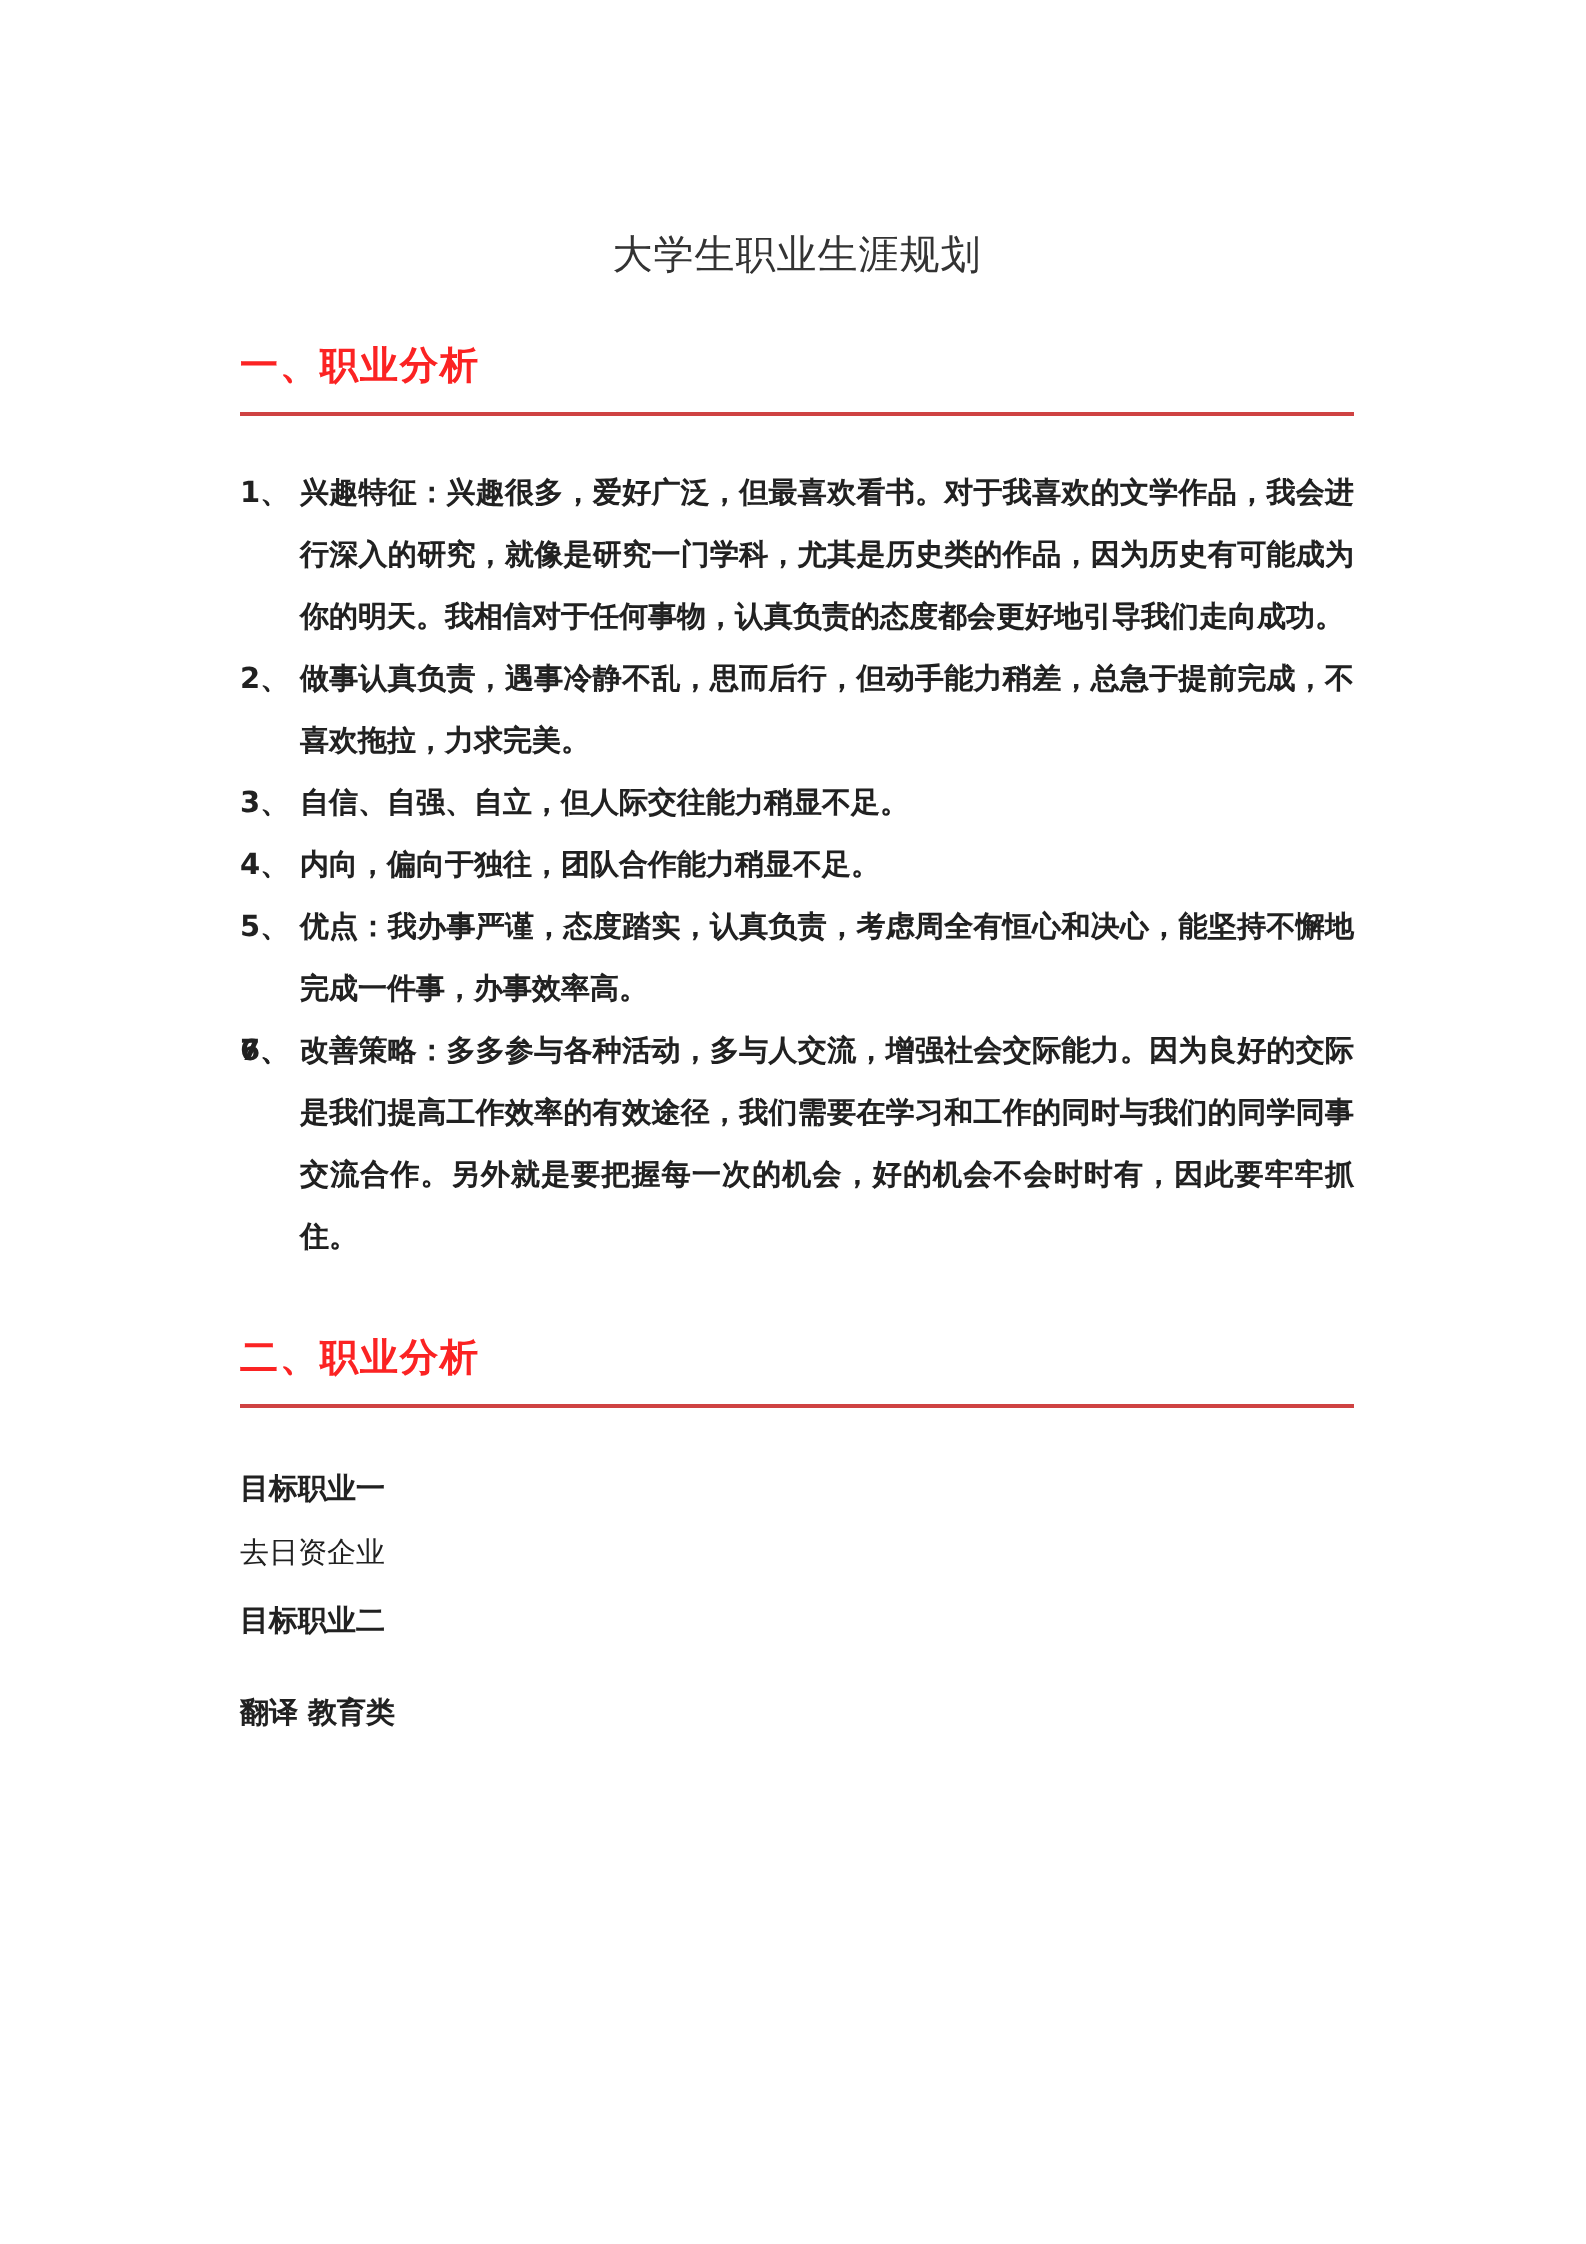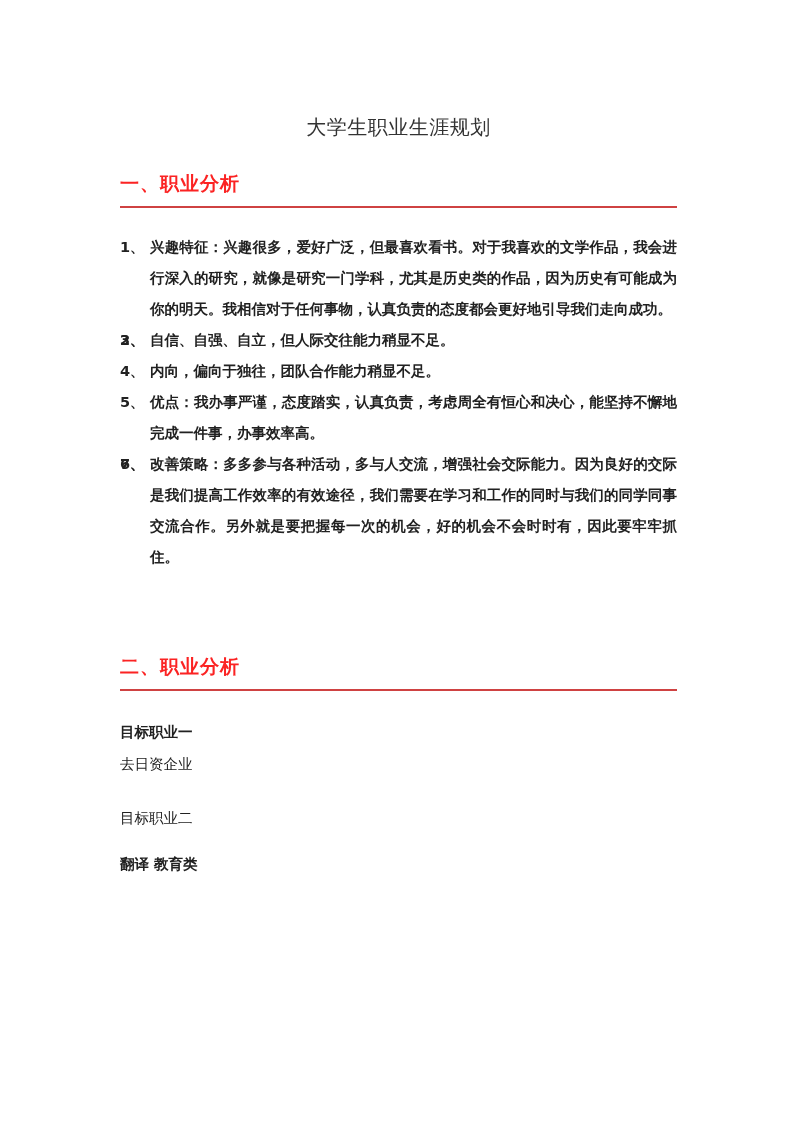--- a/index.html
+++ b/index.html
@@ -31,21 +31,21 @@
     margin:0;
   }
   .sec-heading{
     color:var(--heading-red);
     font-size:19px;
     font-weight:700;
     line-height:26px;
     letter-spacing:1px;
     margin:28px 0 0 0;
   }
-  .sec-heading.second{margin-top:80px;}
+  .sec-heading.second{margin-top:31px;}
   .rule{
     height:2px;
     background:var(--rule-red);
     border:0;
     margin:10px 0 0 0;
   }
   ol.items{
     list-style:none;
     margin:24px 0 0 0;
     padding:0;
@@ -81,22 +81,22 @@
     line-height:34px;
     margin-top:18px;
     text-align:justify;
   }
   .note .u{
     text-decoration:underline;
     text-decoration-thickness:1px;
     text-underline-offset:3px;
   }
   .label2{
-    font-weight:400;
-    margin-top:32px;
+    font-weight:700;
+    margin-top:12px;
   }
   .value2{
     font-weight:700;
     margin-top:24px;
   }
 </style>
 </head>
 <body>
 
 <div class="page">
@@ -106,20 +106,21 @@
   <h2 class="sec-heading">一、职业分析</h2>
   <hr class="rule">
 
   <ol class="items">
     <li>
       <span class="num">1、</span>
       <span>兴趣特征：兴趣很多，爱好广泛，但最喜欢看书。对于我喜欢的文学作品，我会进行深入的研究，就像是研究一门学科，尤其是历史类的作品，因为历史有可能成为你的明天。我相信对于任何事物，认真负责的态度都会更好地引导我们走向成功。</span>
     </li>
     <li>
       <span class="num">2、</span>
+      <span>做事认真负责，遇事冷静不乱，思而后行，但动手能力稍差，总急于提前完成，不喜欢拖拉，力求完美。</span>
     </li>
     <li>
       <span class="num">3、</span>
       <span>自信、自强、自立，但人际交往能力稍显不足。</span>
     </li>
     <li>
       <span class="num">4、</span>
       <span>内向，偏向于独往，团队合作能力稍显不足。</span>
     </li>
     <li>

